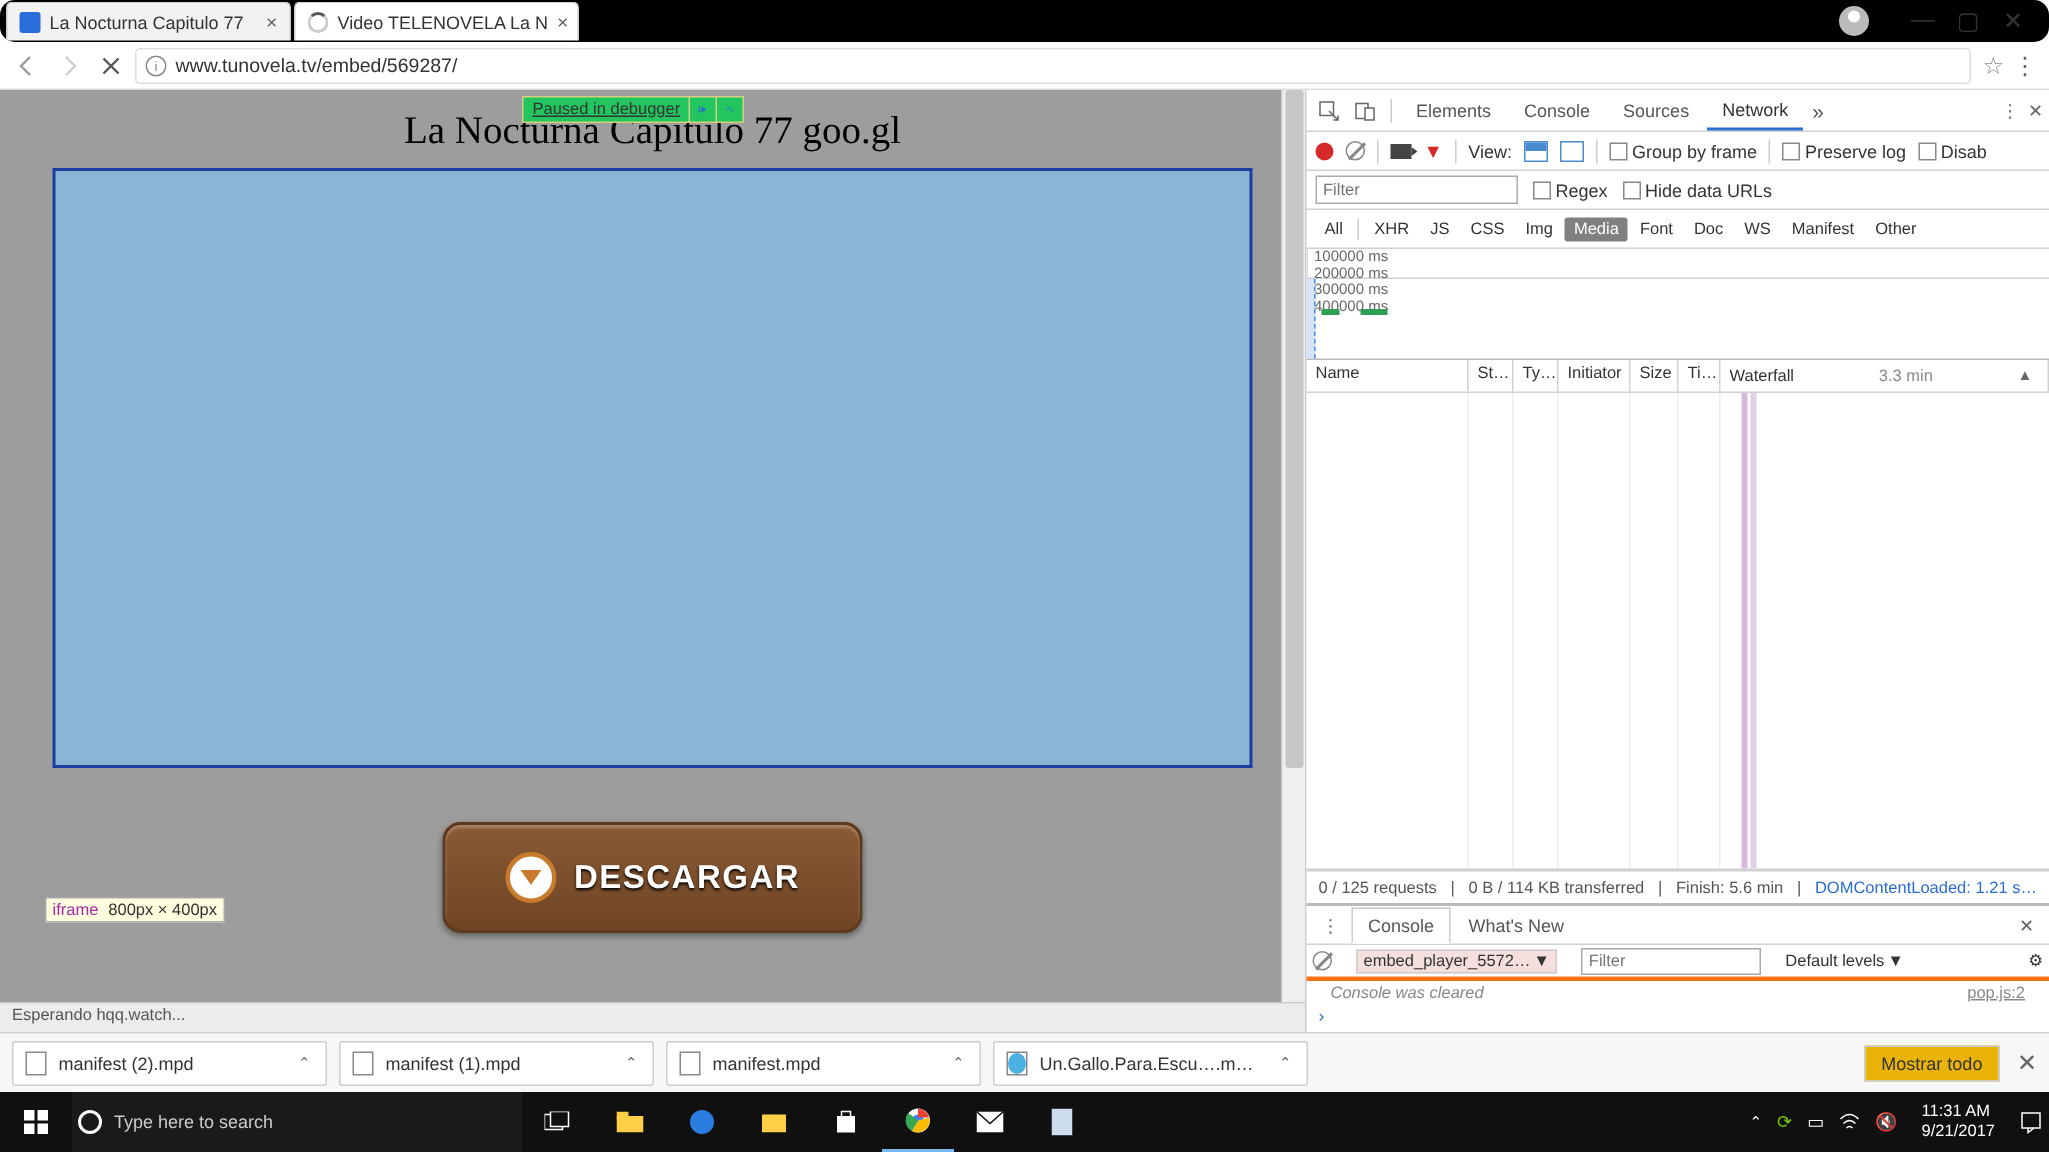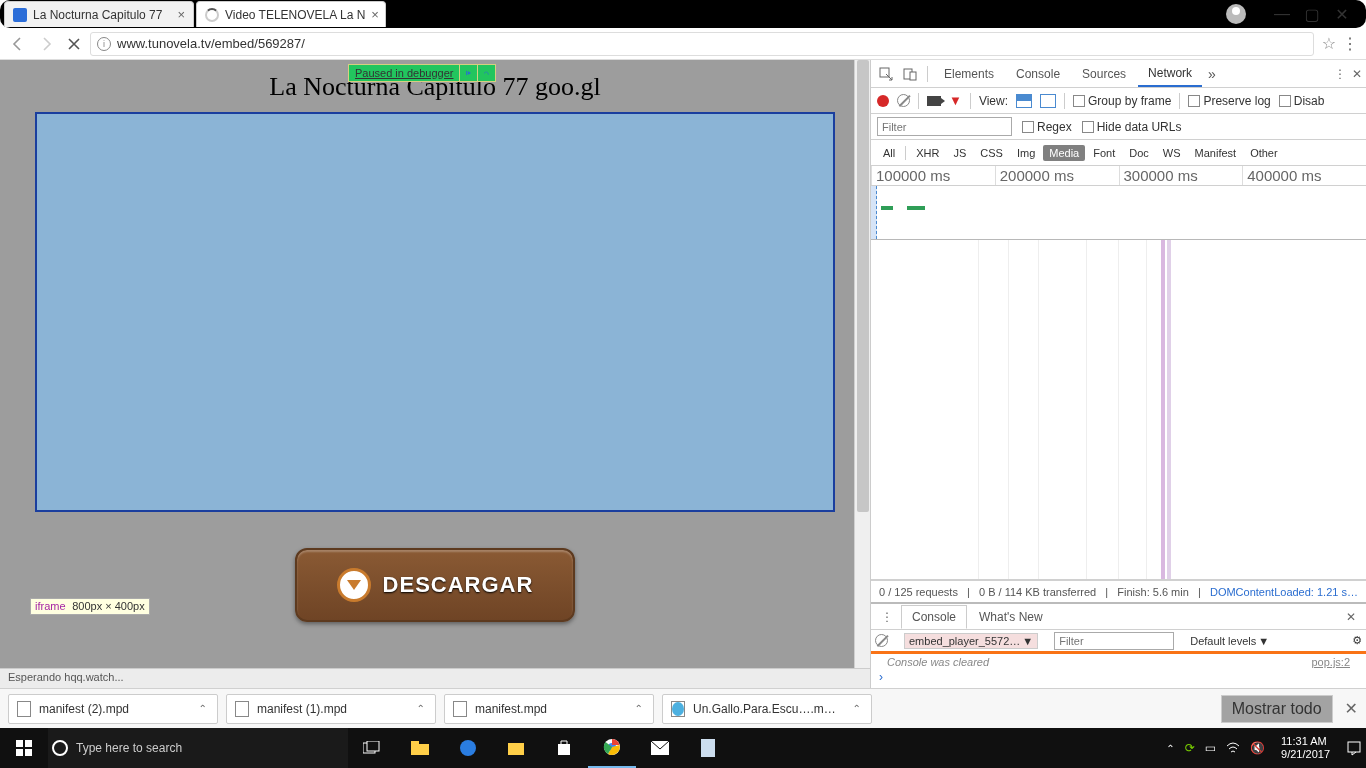--- a/index.html
+++ b/index.html
@@ -65,21 +65,21 @@
 .view-opt { width: 16px; height: 14px; border: 1px solid #4a8ad0; display: inline-block; }
 .cb { width: 12px; height: 12px; border: 1px solid #888; display: inline-block; margin-right: 3px; vertical-align: -2px; }
 
 .net-filter { height: 26px; border-bottom: 1px solid #d0d0d0; display: flex; align-items: center; padding: 0 6px; gap: 10px; }
 .filter-input { height: 19px; border: 1px solid #aaa; font-size: 11px; padding: 0 4px; width: 135px; }
 
 .net-types { height: 26px; border-bottom: 1px solid #d0d0d0; display: flex; align-items: center; padding: 0 6px; gap: 2px; font-size: 11px; }
 .type-btn { padding: 2px 6px; border-radius: 2px; color: #333; }
 .type-btn.active { background: #808080; color: #fff; }
 
-.timeline-ruler { height: 20px; border-bottom: 1px solid #d0d0d0; display:flex; position:relative; font-size:15px; color:#666; }
+.timeline-ruler { height: 20px; border-bottom: 1px solid #d0d0d0; display:flex; position:relative; font-size:10px; color:#666;flex-direction:column; }
 .ruler-tick { flex:1; border-left:1px solid #ddd; padding-left:4px; display:flex; align-items:center; }
 .timeline-body { height: 54px; border-bottom: 1px solid #b8b8b8; position: relative; }
 .tl-mark { position:absolute; top:20px; height:4px; background:#2f9e57; }
 .tl-blue { position:absolute; left:0; top:0; width:6px; height:100%; background:#d6e4f7; border-right:1px dashed #4a8ad0; }
 
 .net-head { height: 22px; border-bottom: 1px solid #d0d0d0; display: flex; font-size: 11px; color: #333; }
 .net-col { border-right: 1px solid #d0d0d0; padding: 3px 6px; overflow:hidden; white-space:nowrap; }
 .col-name { width: 108px; }
 .col-st { width: 30px; }
 .col-ty { width: 30px; }
@@ -112,21 +112,21 @@
 
 .status-bar { position:absolute; left:0; bottom: 80px; height: 20px; background:#ececec; border-top:1px solid #ccc; font-size:11px; color:#555; padding: 2px 8px; width: 870px; }
 
 
 .downloads { position:absolute; left:0; right:0; bottom:40px; height:40px; background:#f7f7f7; border-top:1px solid #d0d0d0; display:flex; align-items:center; padding:0 8px; gap:8px; }
 .dl-item { height:30px; border:1px solid #ccc; background:#fff; display:flex; align-items:center; padding:0 10px 0 8px; font-size:12px; color:#333; gap:8px; border-radius:2px; min-width: 210px; }
 .dl-icon { width:14px; height:16px; border:1px solid #888; background:#fff; position:relative; }
 .dl-icon.blue::after { content:"";position:absolute;inset:0;background:#4cb0e0;border-radius:50%; }
 .dl-chev { margin-left:auto; color:#666; font-size:10px; }
 .dl-right { margin-left:auto; display:flex; align-items:center; gap:12px; }
-.dl-showall { font-size:16px; color:#333; border:1px solid #ccc; padding:4px 10px; background:#a3a3a3; }
+.dl-showall { font-size:12px; color:#333; border:1px solid #ccc; padding:4px 10px; background:#eab308; }
 
 
 .taskbar { position:absolute; left:0; right:0; bottom:0; height:40px; background:#101010; display:flex; align-items:center; color:#fff; font-size:12px; }
 .tb-btn { width:48px; height:100%; display:flex; align-items:center; justify-content:center; }
 .tb-search { display:flex; align-items:center; gap:8px; height:100%; padding:0 12px 0 4px; background:#1a1a1a; width:300px; color:#ccc; }
 .tb-search .circ { width:16px; height:16px; border:2px solid #fff; border-radius:50%; }
 .tb-tray { margin-left:auto; display:flex; align-items:center; height:100%; gap:10px; padding:0 4px; }
 .tb-clock { text-align:left; font-size:11px; line-height:13px; padding:0 6px; }
 svg { display:block; }
 </style>
@@ -286,20 +286,33 @@
       <div class="ruler-tick">
           <span>400000 ms</span>
         </div>
     </div>
     <div class="timeline-body">
       <div class="tl-blue"></div>
       <div class="tl-mark" style="left:10px;width:12px;"></div>
       <div class="tl-mark" style="left:36px;width:18px;"></div>
     </div>
 
+    <div class="net-head">
+      <div class="net-col col-name">Name</div>
+      <div class="net-col col-st">St…</div>
+      <div class="net-col col-ty">Ty…</div>
+      <div class="net-col col-init">Initiator</div>
+      <div class="net-col col-size">Size</div>
+      <div class="net-col col-ti">Ti…</div>
+      <div class="net-col col-wf">
+        <span>Waterfall</span>
+        <span style="color:#888;">3.3 min</span>
+        <span class="sort-arrow">▲</span>
+      </div>
+    </div>
 
     <div class="net-list">
       <div style="position:absolute;left:0;top:0;bottom:0;width:108px;border-right:1px solid #eee;"></div>
       <div style="position:absolute;left:108px;top:0;bottom:0;width:30px;border-right:1px solid #eee;"></div>
       <div style="position:absolute;left:138px;top:0;bottom:0;width:30px;border-right:1px solid #eee;"></div>
       <div style="position:absolute;left:168px;top:0;bottom:0;width:48px;border-right:1px solid #eee;"></div>
       <div style="position:absolute;left:216px;top:0;bottom:0;width:32px;border-right:1px solid #eee;"></div>
       <div style="position:absolute;left:248px;top:0;bottom:0;width:28px;border-right:1px solid #eee;"></div>
       <div class="wf-marker" style="left:290px;"></div>
       <div class="wf-marker" style="left:296px;background:#e0d0e8;"></div>

